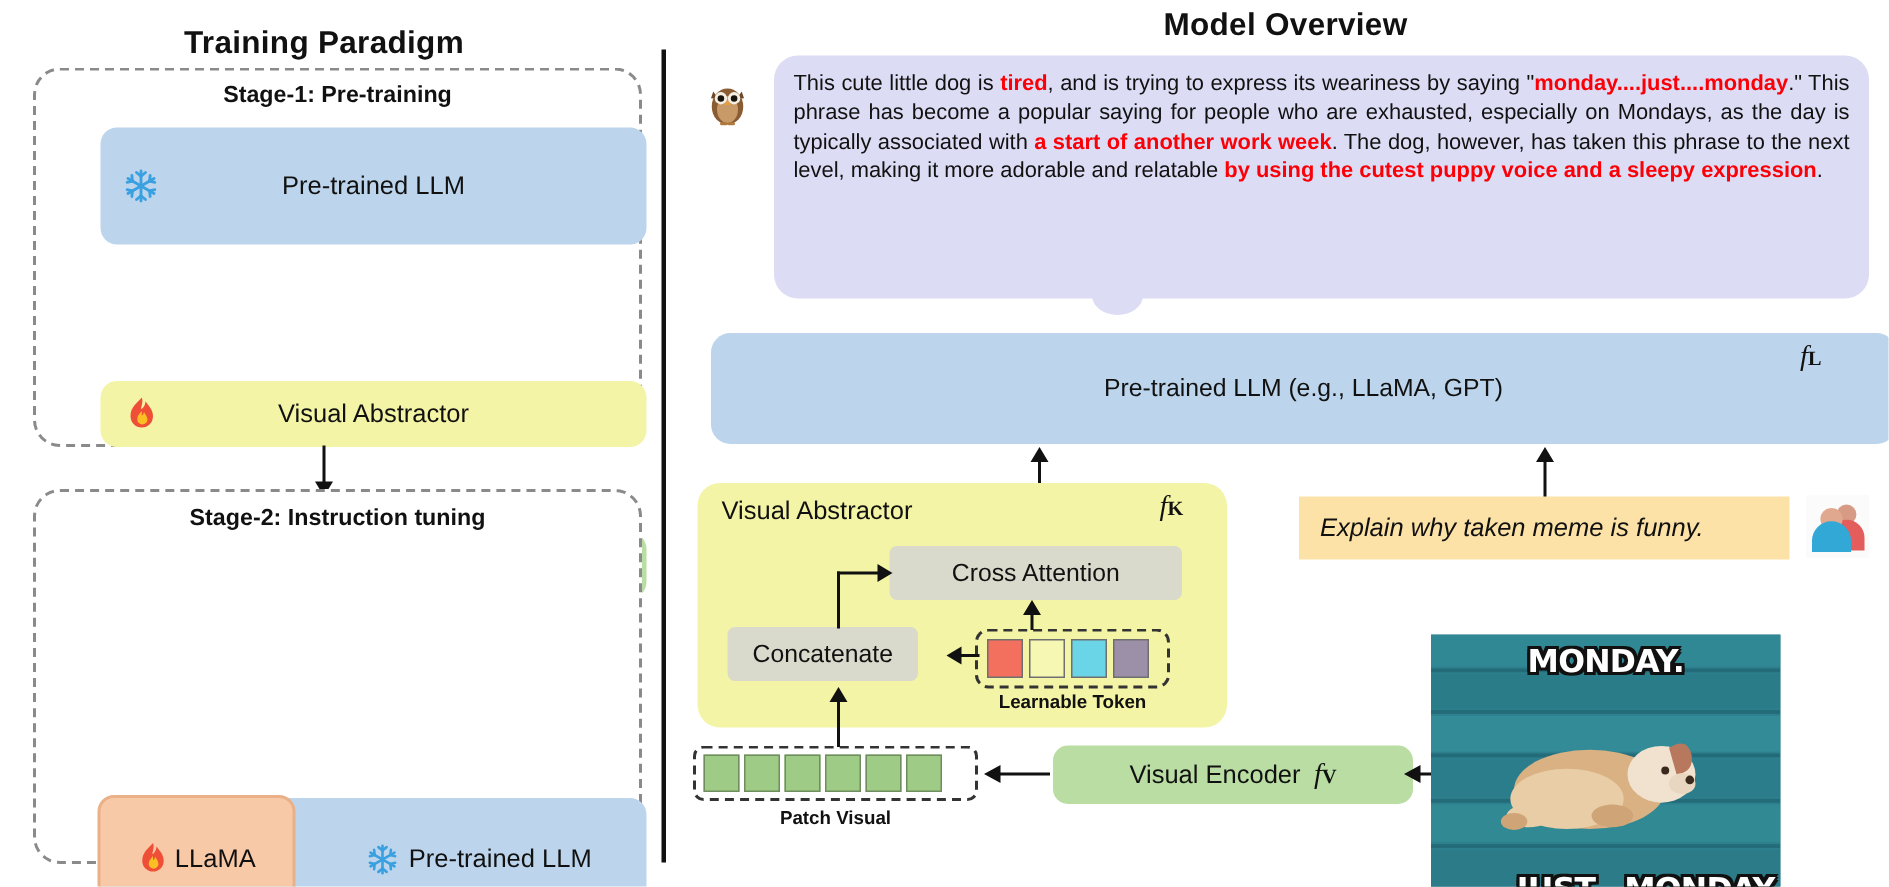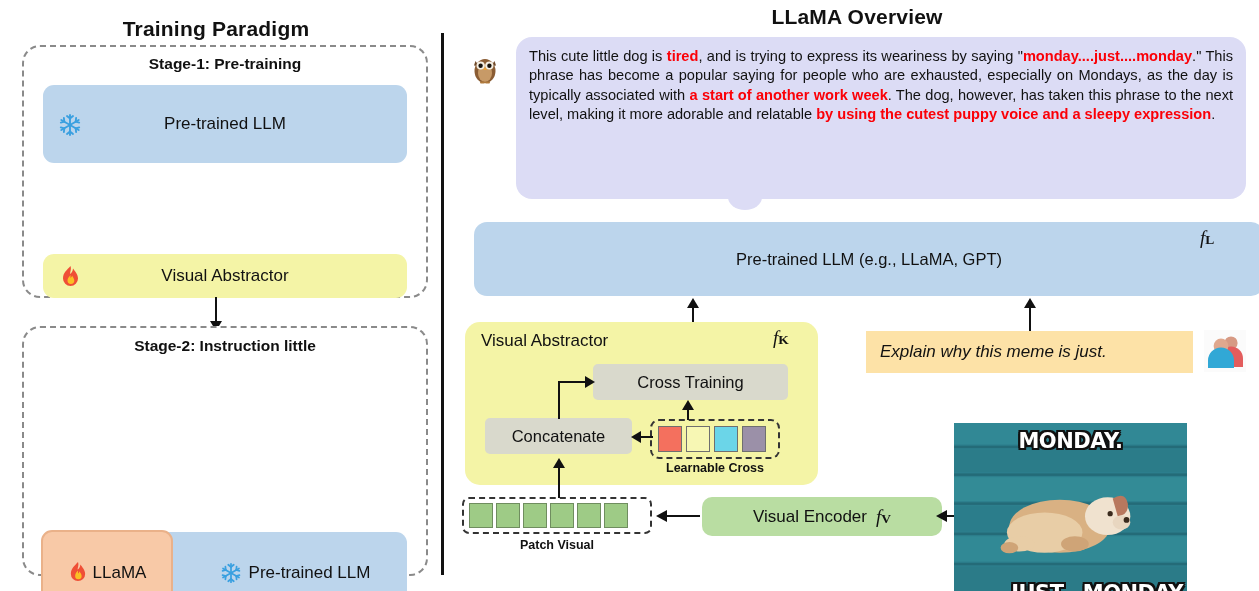--- a/index.html
+++ b/index.html
@@ -26,21 +26,21 @@
   }
   .stage-title{
     font-size:15.5px;font-weight:700;text-align:center;color:#111;
     white-space:nowrap;
   }
 
   
   .bar{
     box-sizing:border-box;border-radius:11px;
     display:flex;align-items:center;
-    font-size:17px;color:#111;position:relative;
+    font-size:17px;color:#111;position:relative;margin-left:24px;
   }
   .bar-blue{background:#bcd5ec;}
   .bar-yellow{background:#f4f4a6;}
   .bar-green{background:#b9dda2;}
   .bar-label{flex:1;text-align:center;white-space:nowrap;}
   .bar .ico{
     position:absolute;left:14px;top:50%;transform:translateY(-50%);
     width:26px;height:26px;line-height:26px;text-align:center;font-size:19px;
   }
 
@@ -194,21 +194,21 @@
       <path d="M10.5 10c-1.7 2-3 3.4-3 5.6a3.4 3.4 0 0 0 6.8 0c0-2-1.3-3.2-2.3-5-.2 1.4-.8 2-1.5 2.4z" fill="#fbbf24"></path>
     </svg>
   </span>
   <span class="bar-label">Visual Encoder</span>
 </div>
 
 <div class="abs arrow-line" style="left:215px;top:297px;width:2px;height:26px;"></div>
 <div class="abs arrow-head" style="left:210px;top:321px;border-left:6px solid transparent;border-right:6px solid transparent;border-top:10px solid #111;"></div>
 
 <div class="abs stage-box" style="left:22px;top:326px;width:406px;height:250px;"></div>
-<div class="abs stage-title" style="left:22px;top:337px;width:406px;">Stage-2: Instruction little</div>
+<div class="abs stage-title" style="left:22px;top:337px;width:406px;">Stage-2: Instruction tuning</div>
 
 <div class="abs bar bar-blue" style="left:43px;top:366px;width:364px;height:81px;">
   <div class="lora-chip">
     <span>
       <svg class="glyph" width="20" height="23" viewBox="0 0 21 24">
         <path d="M10.5 1C7 5 3 7.5 3 13.5A7.5 7.5 0 0 0 18 13.5C18 9 15 6.5 13 3.5c-.2 3-1.6 4.6-3 5.4C10.3 6.5 11.6 3.6 10.5 1z" fill="#ef4f36"></path>
         <path d="M10.5 10c-1.7 2-3 3.4-3 5.6a3.4 3.4 0 0 0 6.8 0c0-2-1.3-3.2-2.3-5-.2 1.4-.8 2-1.5 2.4z" fill="#fbbf24"></path>
       </svg>
     </span>
     <span>LLaMA</span>
@@ -234,21 +234,21 @@
             <line x1="17.7" y1="8.7" x2="18.1" y2="5"></line>
         </g>
       </svg>
     </span>
     <span>Pre-trained  LLM</span>
   </div>
 </div>
 
 <div class="abs v-divider" style="left:441px;top:33px;height:542px;"></div>
 
-<div class="abs panel-title" style="left:455px;top:5px;width:804px;">LLaMA Overview</div>
+<div class="abs panel-title" style="left:455px;top:5px;width:804px;">Model Overview</div>
 
 <div class="abs" style="left:468px;top:52px;width:34px;height:34px;">
   <svg width="34" height="34" viewBox="0 0 34 34">
     <ellipse cx="17" cy="19" rx="10.5" ry="12" fill="#8a5c33"></ellipse>
     <ellipse cx="17" cy="21" rx="7" ry="9" fill="#c79a67"></ellipse>
     <path d="M7.5 9 L11 14 L6 13.5 Z" fill="#6f4827"></path>
     <path d="M26.5 9 L23 14 L28 13.5 Z" fill="#6f4827"></path>
     <circle cx="12.6" cy="13.5" r="4.1" fill="#f5efe3"></circle>
     <circle cx="21.4" cy="13.5" r="4.1" fill="#f5efe3"></circle>
     <circle cx="12.6" cy="13.7" r="2.2" fill="#18120c"></circle>
@@ -276,38 +276,38 @@
 <div class="abs arrow-line" style="left:1029px;top:306px;width:2px;height:28px;"></div>
 <div class="abs arrow-head" style="left:1024px;top:298px;border-left:6px solid transparent;border-right:6px solid transparent;border-bottom:10px solid #111;"></div>
 
 <div class="abs abstractor" style="left:465px;top:322px;width:353px;height:163px;"></div>
 <div class="abs abstractor-title" style="left:481px;top:331px;">Visual Abstractor</div>
 <div class="abs fmark" style="left:773px;top:327px;">
   <span>f</span><span class="sb">K</span>
 </div>
 
 <div class="abs gray-box" style="left:593px;top:364px;width:195px;height:36px;">
-  <span>Cross Training</span>
-</div>
-
-<div class="abs gray-box" style="left:485px;top:418px;width:147px;height:36px;">
+  <span>Cross Attention</span>
+</div>
+
+<div class="abs gray-box" style="left:485px;top:418px;width:127px;height:36px;">
   <span>Concatenate</span>
 </div>
 
 <div class="abs arrow-line" style="left:558px;top:381px;width:2px;height:38px;"></div>
 <div class="abs arrow-line" style="left:558px;top:381px;width:28px;height:2px;"></div>
 <div class="abs arrow-head" style="left:585px;top:376px;border-top:6px solid transparent;border-bottom:6px solid transparent;border-left:10px solid #111;"></div>
 
 <div class="abs dash-strip" style="left:650px;top:419px;width:130px;height:40px;">
   <div class="tok" style="background:#f4705e;"></div>
   <div class="tok" style="background:#f7f7b4;"></div>
   <div class="tok" style="background:#6bd5e8;"></div>
   <div class="tok" style="background:#9b90a8;"></div>
 </div>
-<div class="abs small-cap" style="left:648px;top:461px;width:134px;text-align:center;">Learnable Cross</div>
+<div class="abs small-cap" style="left:648px;top:461px;width:134px;text-align:center;">Learnable Token</div>
 
 <div class="abs arrow-line" style="left:639px;top:436px;width:14px;height:2px;"></div>
 <div class="abs arrow-head" style="left:631px;top:431px;border-top:6px solid transparent;border-bottom:6px solid transparent;border-right:10px solid #111;"></div>
 
 <div class="abs arrow-line" style="left:687px;top:408px;width:2px;height:12px;"></div>
 <div class="abs arrow-head" style="left:682px;top:400px;border-left:6px solid transparent;border-right:6px solid transparent;border-bottom:10px solid #111;"></div>
 
 <div class="abs patch-strip" style="left:462px;top:497px;width:190px;height:37px;">
   <div class="patch"></div>
   <div class="patch"></div>
@@ -328,21 +328,21 @@
   </span>
 </div>
 
 <div class="abs arrow-line" style="left:666px;top:515px;width:34px;height:2px;"></div>
 <div class="abs arrow-head" style="left:656px;top:510px;border-top:6px solid transparent;border-bottom:6px solid transparent;border-right:11px solid #111;"></div>
 
 <div class="abs arrow-line" style="left:946px;top:515px;width:38px;height:2px;"></div>
 <div class="abs arrow-head" style="left:936px;top:510px;border-top:6px solid transparent;border-bottom:6px solid transparent;border-right:11px solid #111;"></div>
 
 <div class="abs instruction" style="left:866px;top:331px;width:327px;height:42px;">
-  <span>Explain why this meme is just.</span>
+  <span>Explain why taken meme is funny.</span>
 </div>
 <div class="abs" style="left:1204px;top:330px;width:42px;height:42px;">
   <svg width="42" height="42" viewBox="0 0 42 42">
     <rect width="42" height="42" fill="#fbfbfb"></rect>
     <circle cx="27" cy="13" r="6.6" fill="#d79a84"></circle>
     <path d="M15 37 v-8.5a12 12 0 0 1 24 0V37z" fill="#e35d5d"></path>
     <circle cx="17" cy="16" r="7.4" fill="#e0a88e"></circle>
     <path d="M4 38 v-7.5a13 13 0 0 1 26 0V38z" fill="#31a8d6"></path>
   </svg>
 </div>

